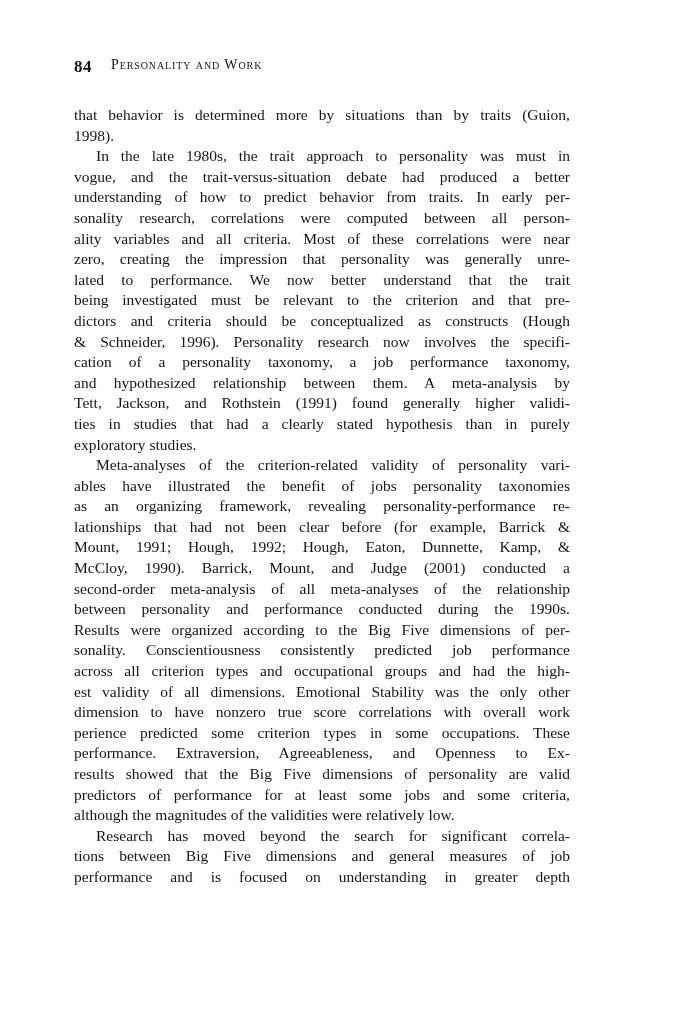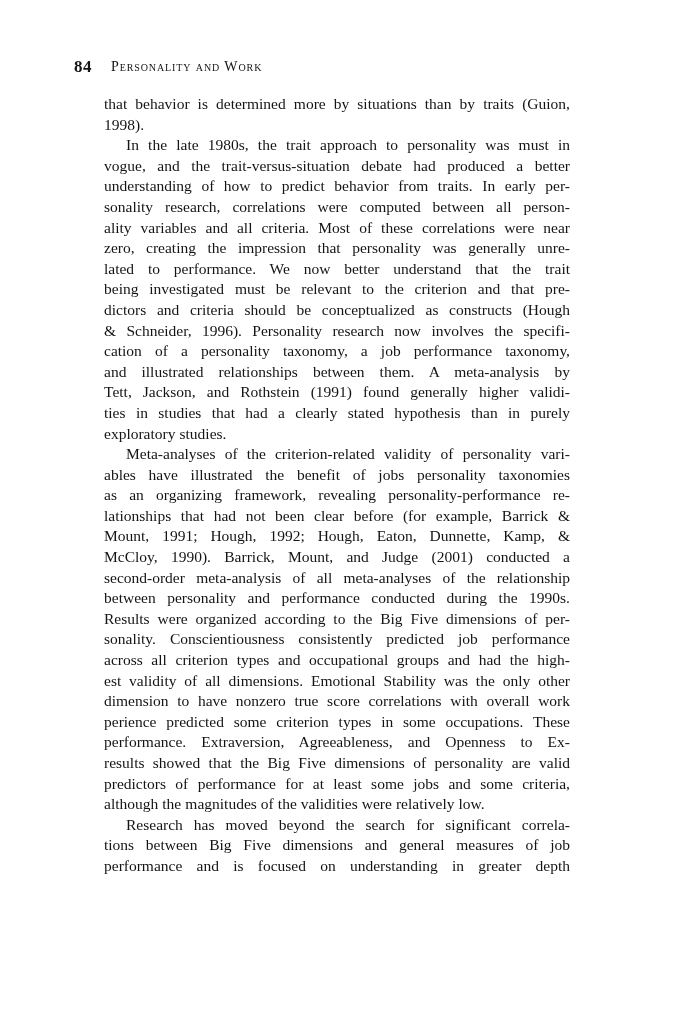--- a/index.html
+++ b/index.html
@@ -13,22 +13,22 @@
     height: 1024px;
     background: #ffffff;
     color: #141414;
     font-family: "Liberation Serif", "DejaVu Serif", serif;
     box-sizing: border-box;
     padding: 57px 112px 0 74px;
     overflow: hidden;
   }
   .running-header {
     display: flex;
-    align-items: center;
-    margin-bottom: 17px;
+    align-items: flex-start;
+    margin-bottom: 28px;
     white-space: nowrap;
   }
   .page-number {
     font-size: 17px;
     font-weight: bold;
     letter-spacing: 0.5px;
   }
   .running-head {
     margin-left: 19px;
     font-variant: small-caps;
@@ -44,21 +44,20 @@
     margin: 0;
   }
   .paragraph.indent .line:first-child {
     text-indent: 22px;
   }
   .line {
     text-align: justify;
     text-align-last: justify;
     hyphens: none;
     word-spacing: 0.2px;
-    margin-left: 30px;
   }
   .line.last {
     text-align-last: left;
   }
 </style>
 </head>
 <body>
 
 <div class="page">
   <header class="running-header">
@@ -75,21 +74,21 @@
         <div class="line">vogue, and the trait-versus-situation debate had produced a better</div>
         <div class="line">understanding of how to predict behavior from traits. In early per-</div>
         <div class="line">sonality research, correlations were computed between all person-</div>
         <div class="line">ality variables and all criteria. Most of these correlations were near</div>
         <div class="line">zero, creating the impression that personality was generally unre-</div>
         <div class="line">lated to performance. We now better understand that the trait</div>
         <div class="line">being investigated must be relevant to the criterion and that pre-</div>
         <div class="line">dictors and criteria should be conceptualized as constructs (Hough</div>
         <div class="line">&amp; Schneider, 1996). Personality research now involves the specifi-</div>
         <div class="line">cation of a personality taxonomy, a job performance taxonomy,</div>
-        <div class="line">and illustrated relationships between them. A meta-analysis by</div>
+        <div class="line">and hypothesized relationship between them. A meta-analysis by</div>
         <div class="line">Tett, Jackson, and Rothstein (1991) found generally higher validi-</div>
         <div class="line">ties in studies that had a clearly stated hypothesis than in purely</div>
         <div class="line last">exploratory studies.</div>
       </div>
       <div class="paragraph indent">
         <div class="line">Meta-analyses of the criterion-related validity of personality vari-</div>
         <div class="line">ables have illustrated the benefit of jobs personality taxonomies</div>
         <div class="line">as an organizing framework, revealing personality-performance re-</div>
         <div class="line">lationships that had not been clear before (for example, Barrick &amp;</div>
         <div class="line">Mount, 1991; Hough, 1992; Hough, Eaton, Dunnette, Kamp, &amp;</div>

